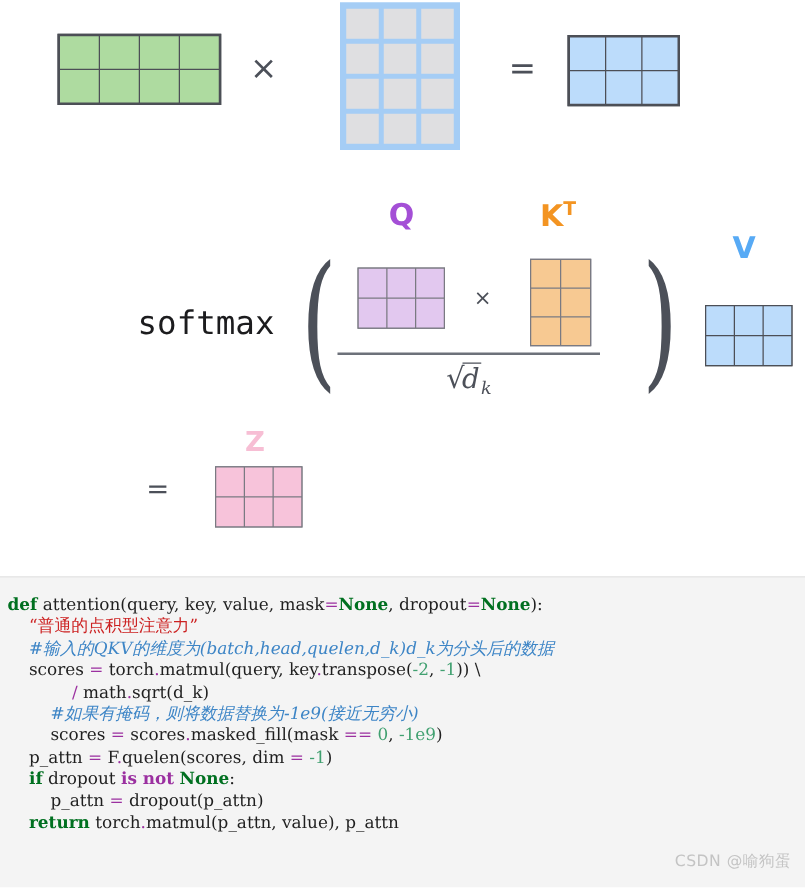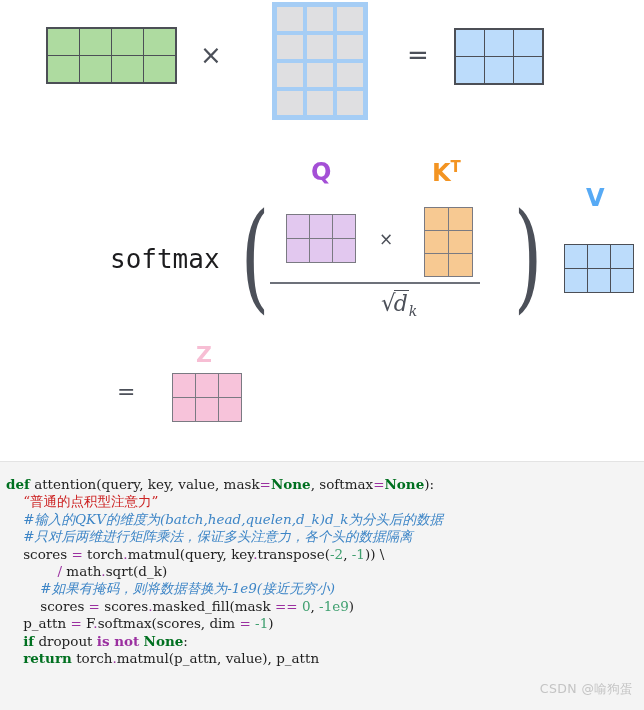--- a/index.html
+++ b/index.html
@@ -138,21 +138,20 @@
     width: 210px; height: 2px;
     background: #6d717a;
   }
   .sqrt-dk {
     position: absolute;
     left: 357px; top: 292px;
     font-family: "DejaVu Serif", serif;
     font-size: 22px;
     color: #4c5059;
     line-height: 1;
-    margin-left: 24px;
   }
   .sqrt-dk .radical { font-size: 23px; }
   .sqrt-dk .dk {
     font-style: italic;
     border-top: 1.5px solid #4c5059;
     padding: 0 1px 0 0;
     margin-left: -2px;
   }
   .sqrt-dk .sub { font-size: 14px; font-style: italic; vertical-align: sub; }
 
@@ -314,27 +313,27 @@
   <div class="cell"></div>
   <div class="cell"></div>
   <div class="cell"></div>
   <div class="cell"></div>
   <div class="cell"></div>
   <div class="cell"></div>
 </div>
 
 <div class="code-block">
   <div id="code-lines">
-      <div class="code-line"><span class="tok-kw">def</span><span class="tok-fn"> attention</span><span class="tok-punc">(query, key, value, mask</span><span class="tok-op">=</span><span class="tok-none">None</span><span class="tok-punc">, softmax</span><span class="tok-op">=</span><span class="tok-none">None</span><span class="tok-punc">):</span></div>
+      <div class="code-line"><span class="tok-kw">def</span><span class="tok-fn"> attention</span><span class="tok-punc">(query, key, value, mask</span><span class="tok-op">=</span><span class="tok-none">None</span><span class="tok-punc">, dropout</span><span class="tok-op">=</span><span class="tok-none">None</span><span class="tok-punc">):</span></div>
       <div class="code-line"><span class="tok-str">    “普通的点积型注意力”</span></div>
       <div class="code-line"><span class="tok-cmt">    #输入的QKV的维度为(batch,head,quelen,d_k)d_k为分头后的数据</span></div>
-      <div class="code-line"><span class="tok-cmt">    #只对后两维进行矩阵乘法，保证多头注意力，各个头的数据隔离</span></div>
       <div class="code-line"><span class="tok-punc">    scores </span><span class="tok-op">=</span><span class="tok-punc"> torch</span><span class="tok-op">.</span><span class="tok-punc">matmul(query, key</span><span class="tok-op">.</span><span class="tok-punc">transpose(</span><span class="tok-num">-2</span><span class="tok-punc">, </span><span class="tok-num">-1</span><span class="tok-punc">)) </span><span class="tok-punc">\</span></div>
       <div class="code-line"><span class="tok-punc">            </span><span class="tok-op">/</span><span class="tok-punc"> math</span><span class="tok-op">.</span><span class="tok-punc">sqrt(d_k)</span></div>
       <div class="code-line"><span class="tok-cmt">        #如果有掩码，则将数据替换为-1e9(接近无穷小)</span></div>
       <div class="code-line"><span class="tok-punc">        scores </span><span class="tok-op">=</span><span class="tok-punc"> scores</span><span class="tok-op">.</span><span class="tok-punc">masked_fill(mask </span><span class="tok-op">==</span><span class="tok-punc"> </span><span class="tok-num">0</span><span class="tok-punc">, </span><span class="tok-num">-1e9</span><span class="tok-punc">)</span></div>
-      <div class="code-line"><span class="tok-punc">    p_attn </span><span class="tok-op">=</span><span class="tok-punc"> F</span><span class="tok-op">.</span><span class="tok-punc">softmax(scores, dim </span><span class="tok-op">=</span><span class="tok-punc"> </span><span class="tok-num">-1</span><span class="tok-punc">)</span></div>
+      <div class="code-line"><span class="tok-punc">    p_attn </span><span class="tok-op">=</span><span class="tok-punc"> F</span><span class="tok-op">.</span><span class="tok-punc">quelen(scores, dim </span><span class="tok-op">=</span><span class="tok-punc"> </span><span class="tok-num">-1</span><span class="tok-punc">)</span></div>
       <div class="code-line"><span class="tok-punc">    </span><span class="tok-kw">if</span><span class="tok-punc"> dropout </span><span class="tok-kw2">is not</span><span class="tok-punc"> </span><span class="tok-none">None</span><span class="tok-punc">:</span></div>
+      <div class="code-line"><span class="tok-punc">        p_attn </span><span class="tok-op">=</span><span class="tok-punc"> dropout(p_attn)</span></div>
       <div class="code-line"><span class="tok-punc">    </span><span class="tok-kw">return</span><span class="tok-punc"> torch</span><span class="tok-op">.</span><span class="tok-punc">matmul(p_attn, value), p_attn</span></div>
     </div>
 </div>
 
 <div class="watermark">CSDN @喻狗蛋</div>
 
 </body></html>

